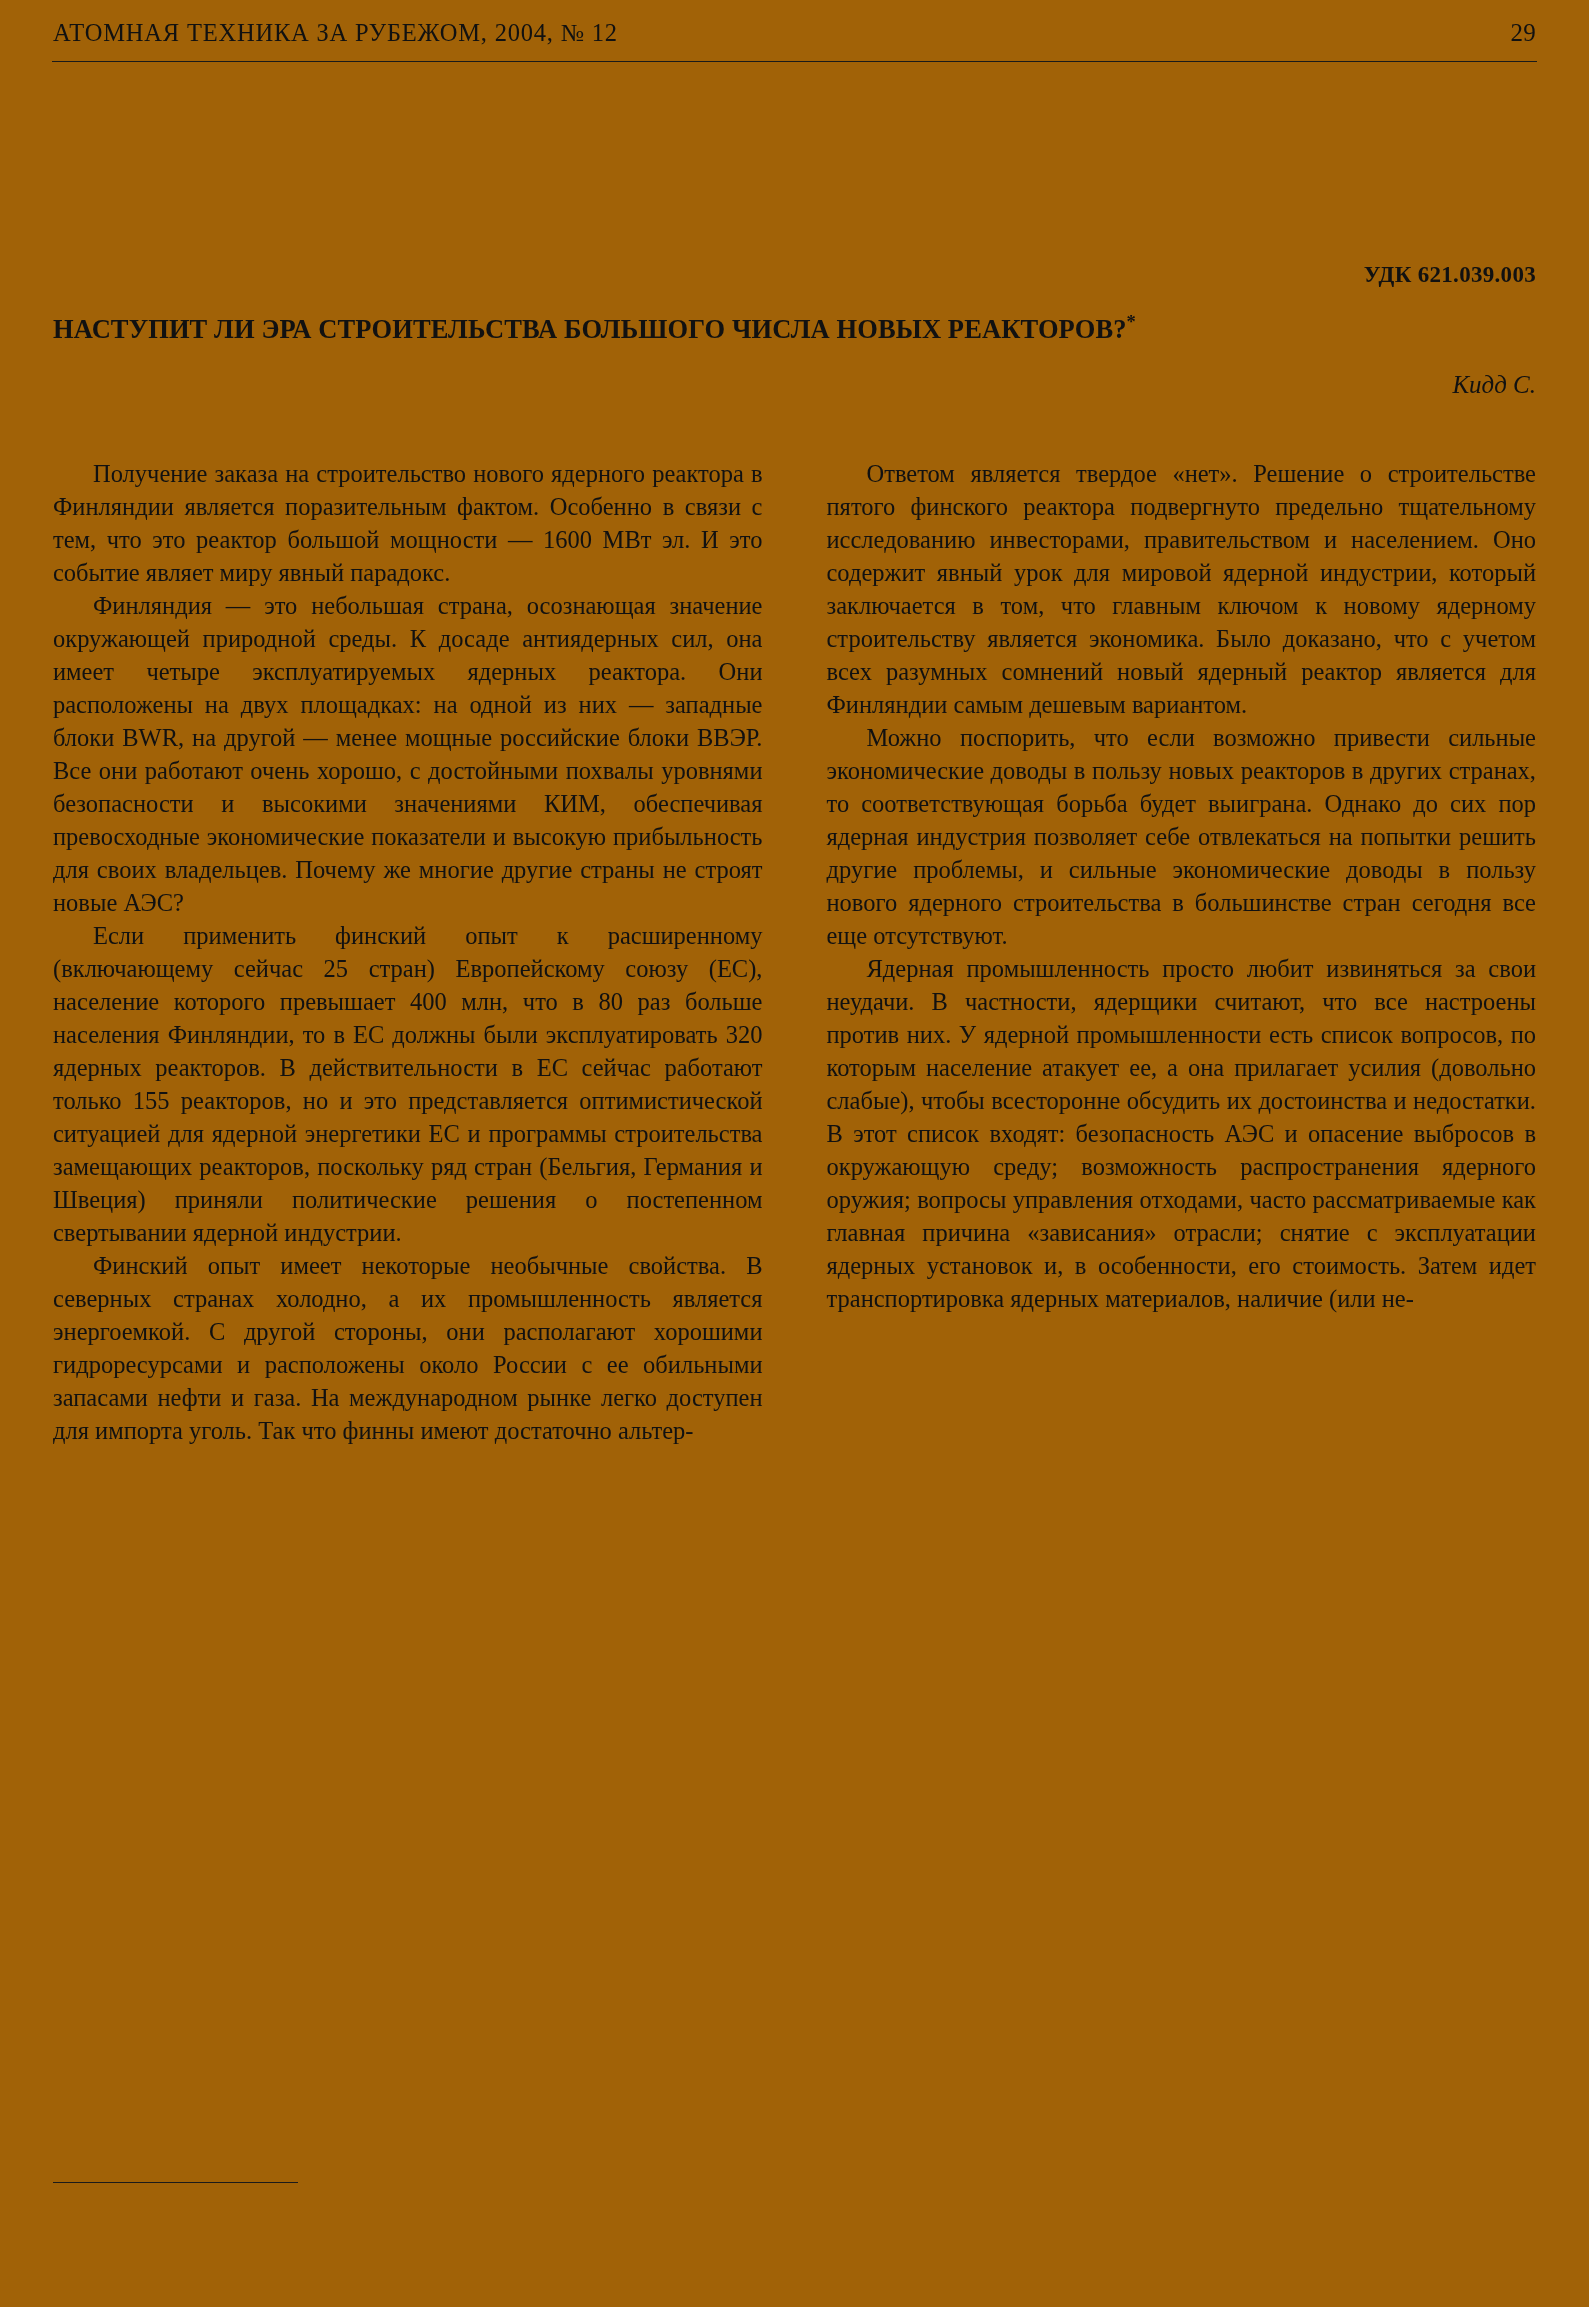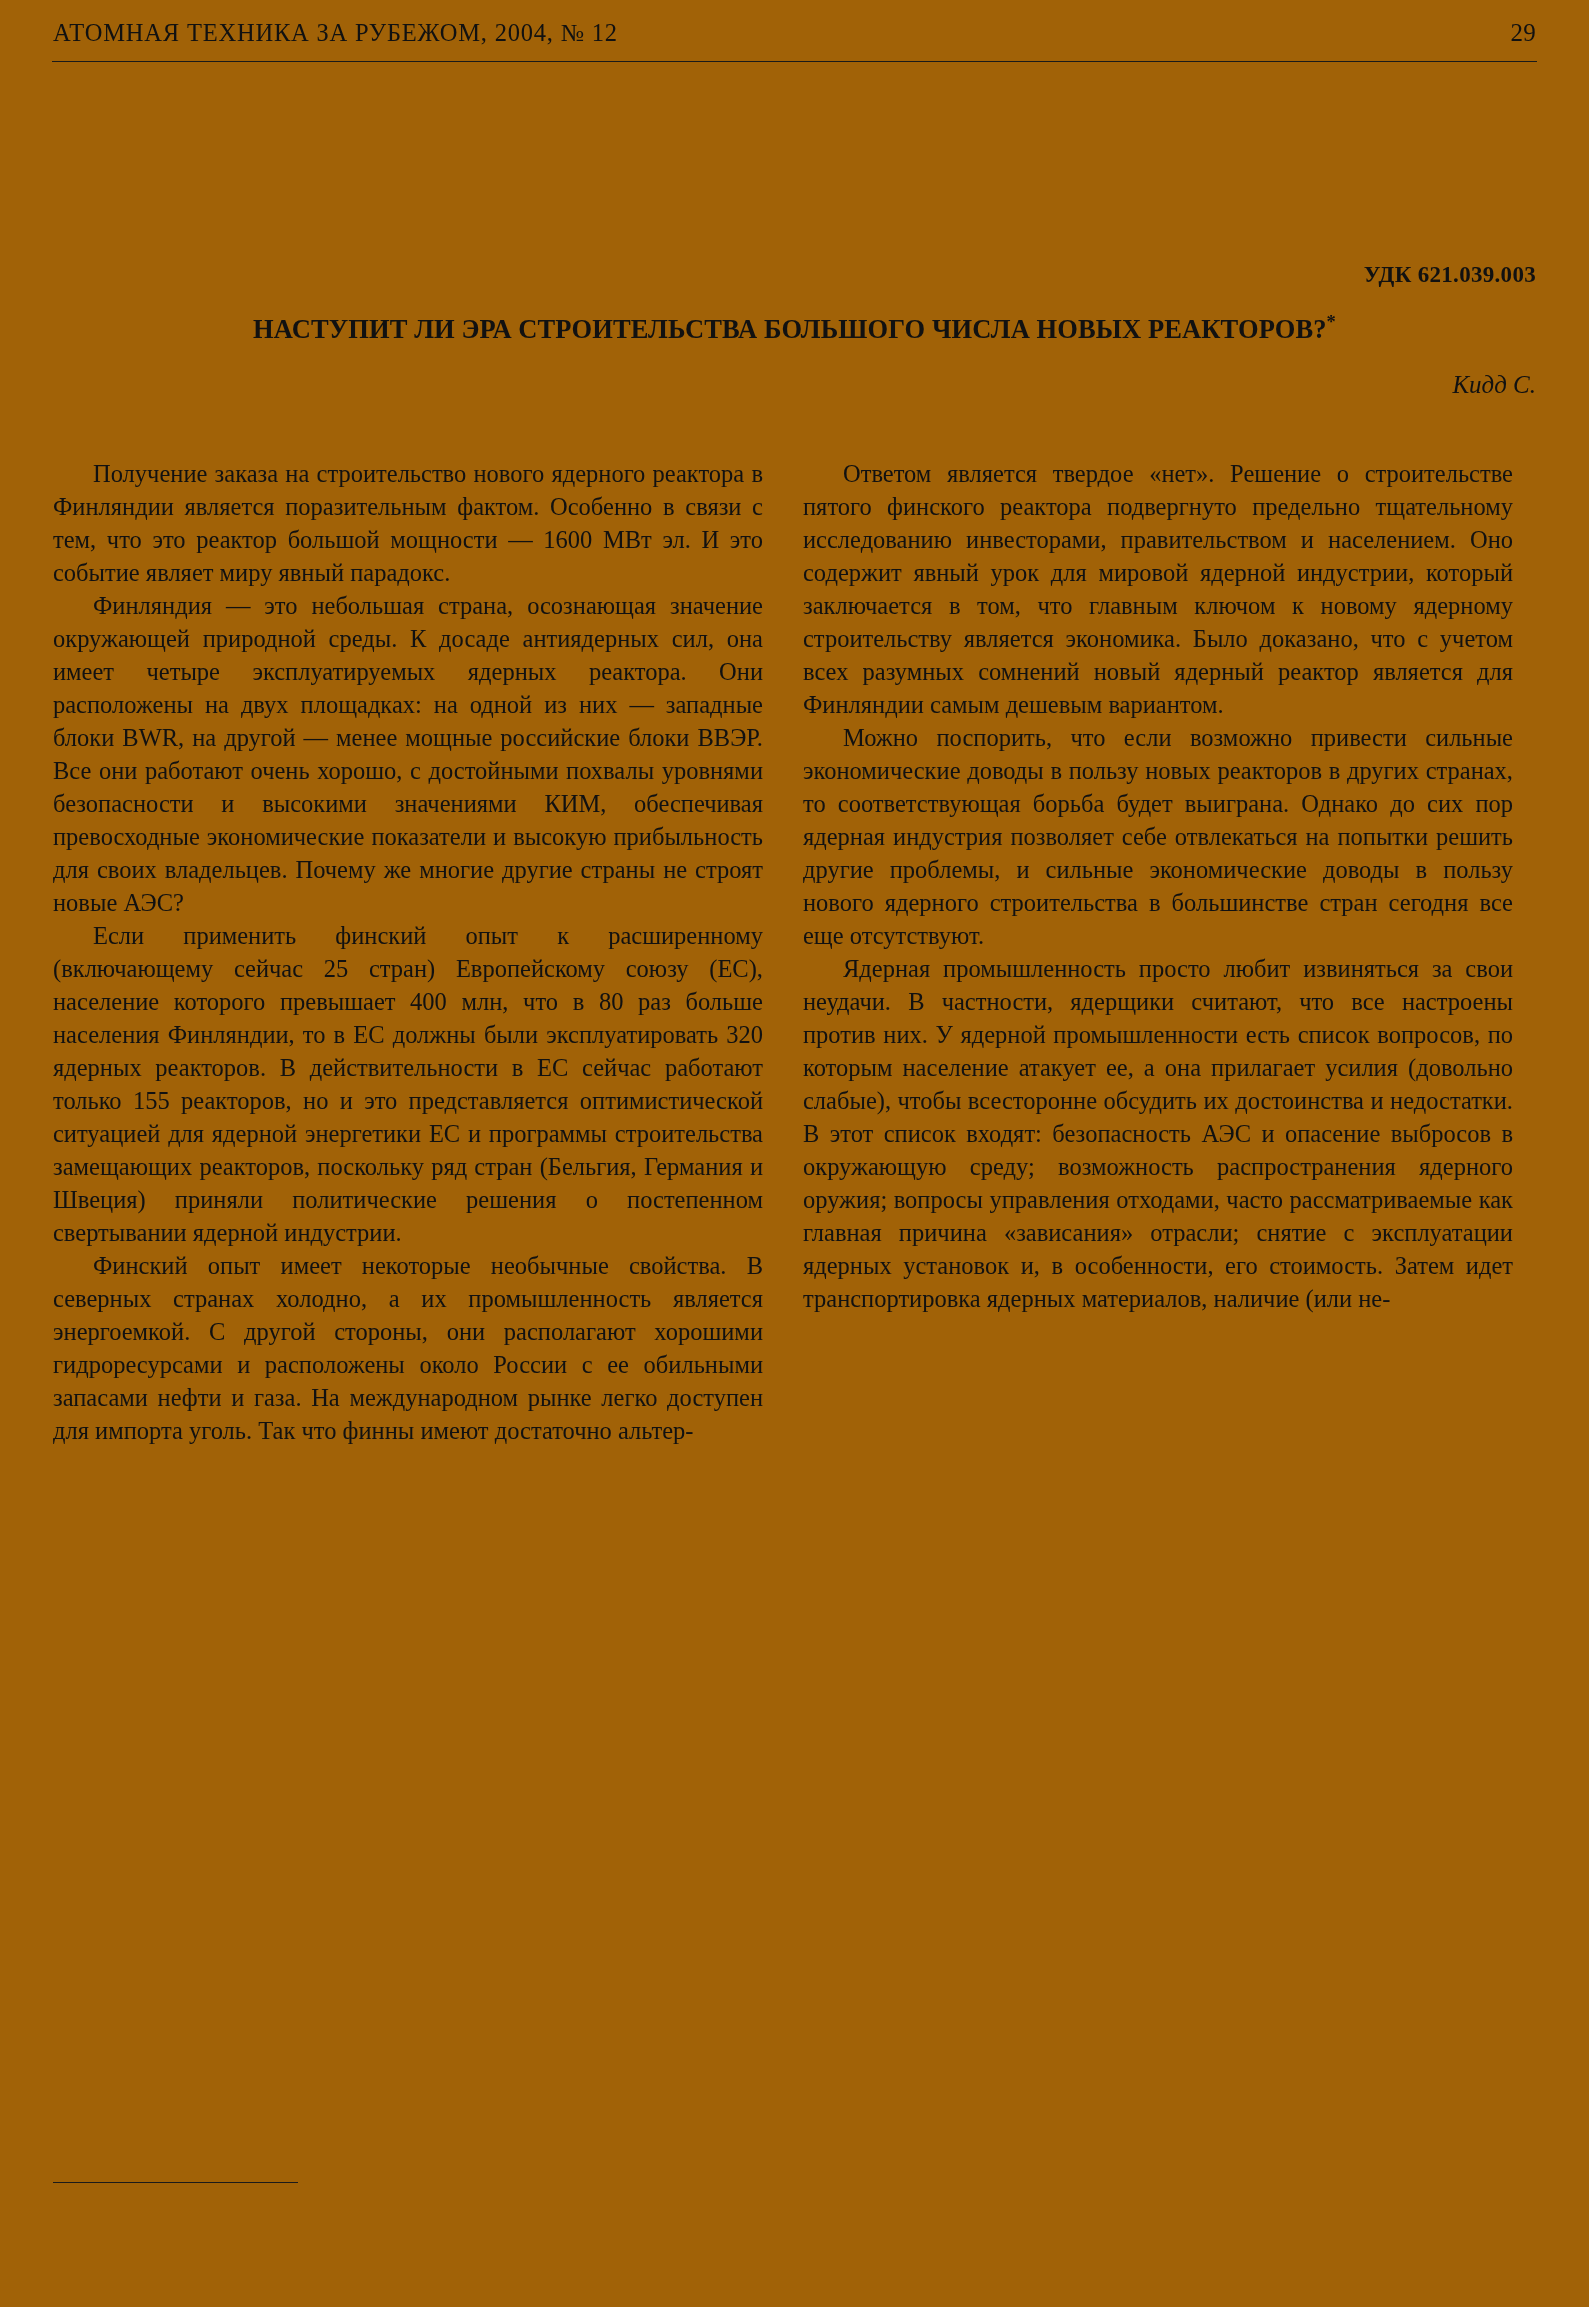--- a/index.html
+++ b/index.html
@@ -56,21 +56,20 @@
     right: 53px;
     font-size: 23px;
     font-weight: bold;
     letter-spacing: 0.3px;
   }
   .article-title {
     position: absolute;
     top: 311px;
     left: 53px;
     right: 53px;
-    text-align: center;
     font-size: 26.5px;
     font-weight: bold;
     letter-spacing: 0.1px;
     line-height: 1.2;
   }
   .article-title .asterisk {
     font-size: 18.5px;
     vertical-align: super;
     font-weight: bold;
   }
@@ -82,21 +81,21 @@
     font-style: italic;
   }
 
   
   .columns {
     position: absolute;
     top: 457px;
     left: 53px;
     width: 1483px;
     display: flex;
-    gap: 40px;
+    gap: 64px;
   }
   .col {
     width: 710px;
   }
   .col p {
     margin: 0;
     text-align: justify;
     text-justify: inter-word;
     font-size: 24.5px;
     line-height: 33px;

